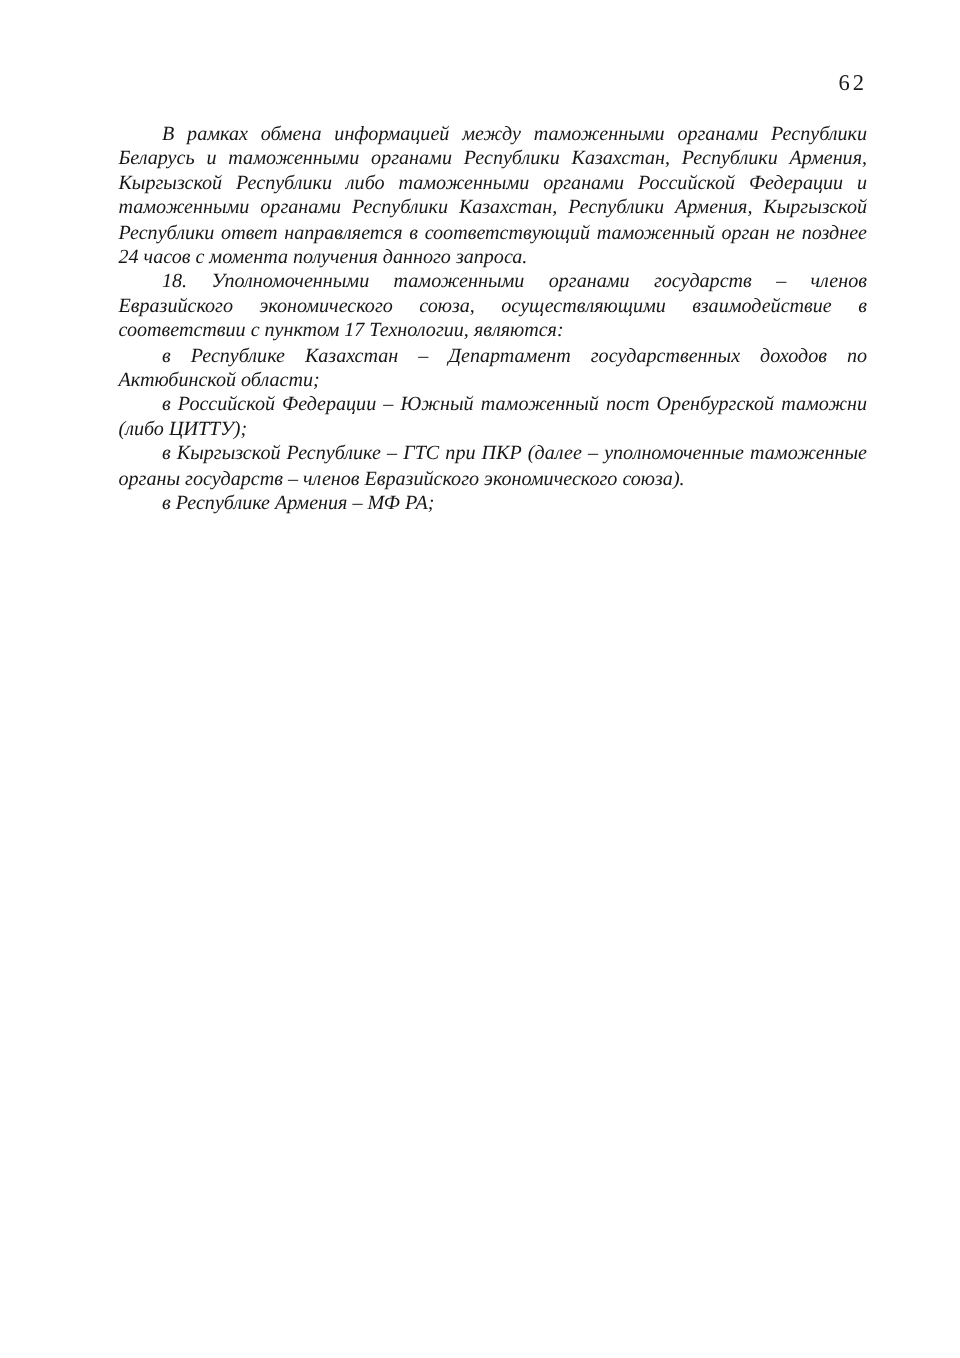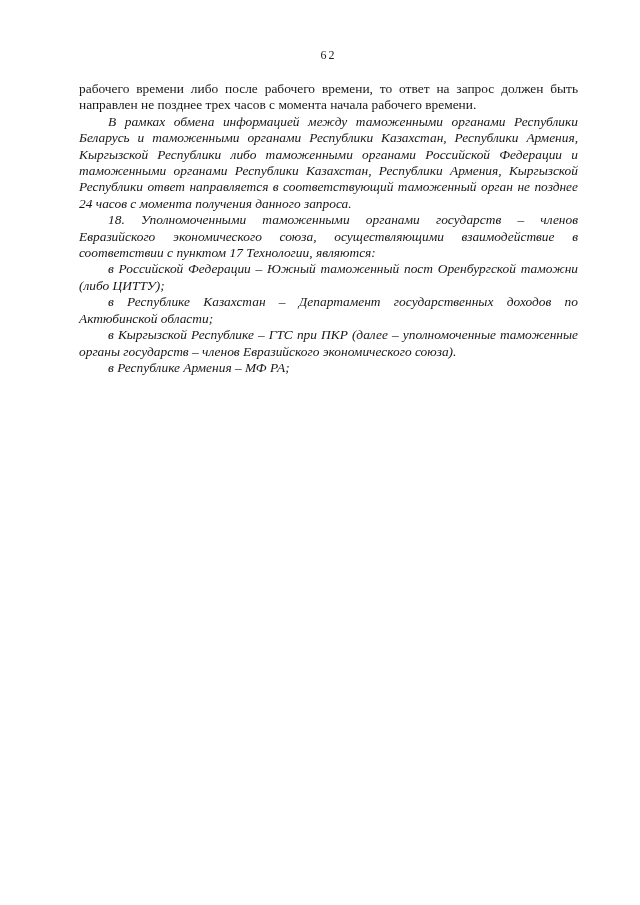--- a/index.html
+++ b/index.html
@@ -14,22 +14,22 @@
     background: #ffffff;
     overflow: hidden;
     font-family: "Liberation Serif", "DejaVu Serif", serif;
     color: #161616;
   }
   .page-number {
     position: absolute;
     top: 48px;
     left: 79px;
     width: 499px;
-    text-align: center;
-    font-size: 12px;
+    text-align: right;
+    font-size: 15px;
     letter-spacing: 2px;
     color: #1a1a1a;
   }
   .content {
     position: absolute;
     top: 81px;
     left: 79px;
     width: 499px;
     font-size: 13.4px;
     line-height: 16.4px;
@@ -45,21 +45,20 @@
     text-indent: 29px;
     font-style: italic;
   }
 </style>
 </head>
 <body>
 
 <div class="page">
   <div class="page-number">62</div>
   <div class="content">
-      <p class="para">рабочего времени либо после рабочего времени, то ответ на запрос должен быть направлен не позднее трех часов с момента начала рабочего времени.</p>
       <p class="para indent">В рамках обмена информацией между таможенными органами Республики Беларусь и таможенными органами Республики Казахстан, Республики Армения, Кыргызской Республики либо таможенными органами Российской Федерации и таможенными органами Республики Казахстан, Республики Армения, Кыргызской Республики ответ направляется в соответствующий таможенный орган не позднее 24 часов с момента получения данного запроса.</p>
       <p class="para indent">18. Уполномоченными таможенными органами государств – членов Евразийского экономического союза, осуществляющими взаимодействие в соответствии с пунктом 17 Технологии, являются:</p>
+      <p class="para indent">в Республике Казахстан – Департамент государственных доходов по Актюбинской области;</p>
       <p class="para indent">в Российской Федерации – Южный таможенный пост Оренбургской таможни (либо ЦИТТУ);</p>
-      <p class="para indent">в Республике Казахстан – Департамент государственных доходов по Актюбинской области;</p>
       <p class="para indent">в Кыргызской Республике – ГТС при ПКР (далее – уполномоченные таможенные органы государств – членов Евразийского экономического союза).</p>
       <p class="para indent">в Республике Армения – МФ РА;</p>
     </div>
 </div>
 
 </body></html>

